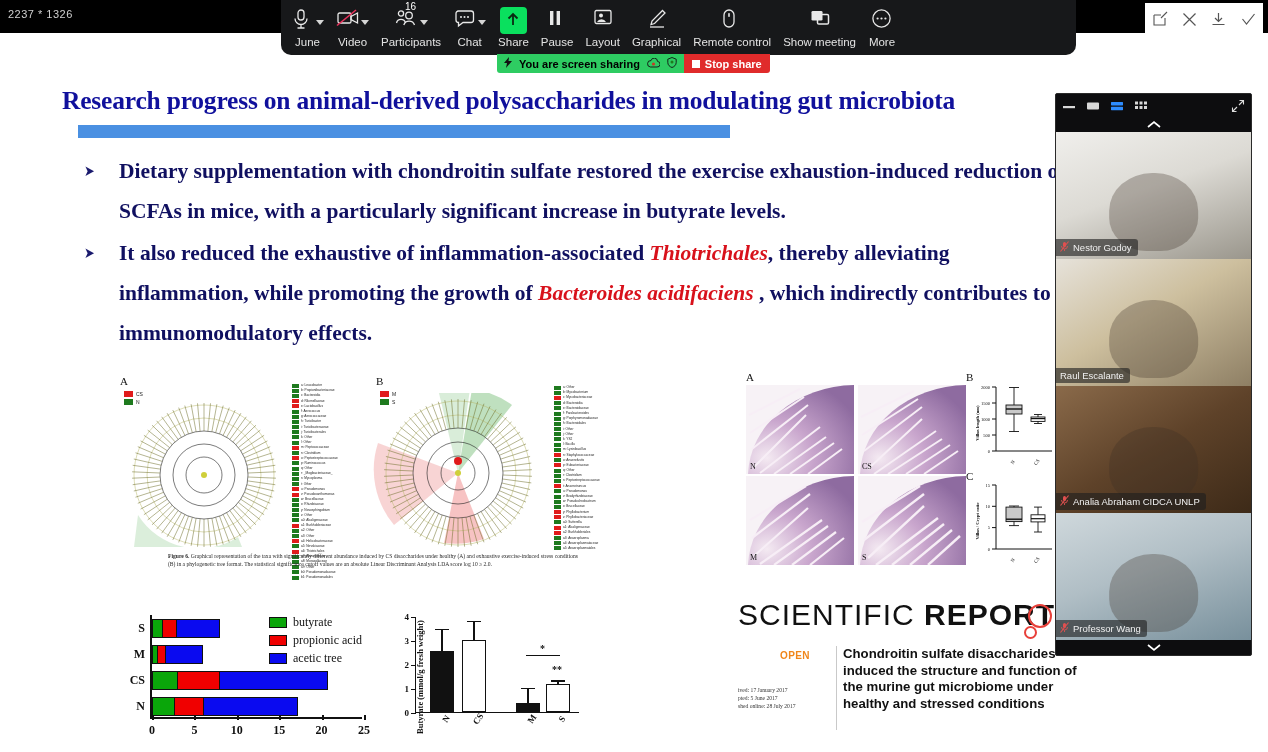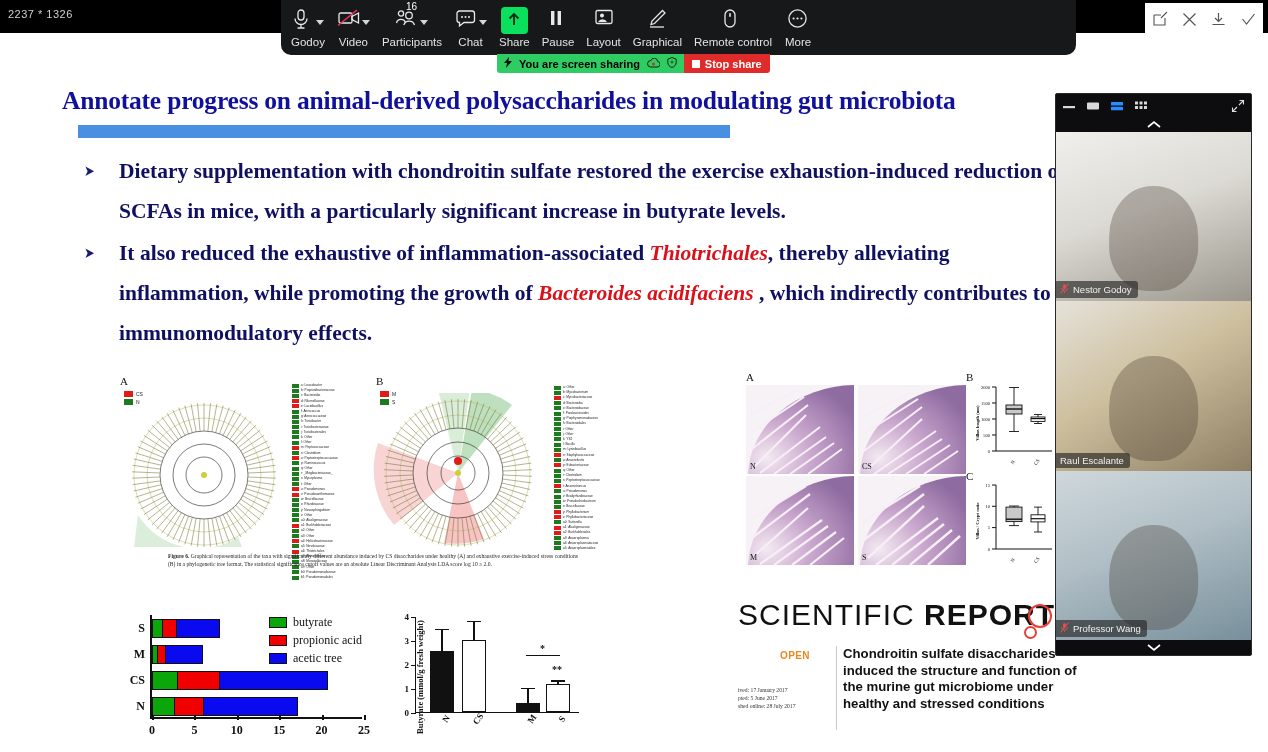--- a/index.html
+++ b/index.html
@@ -237,21 +237,21 @@
     border-radius: 0 3px 3px 0; white-space: nowrap;
     font-family: "Liberation Sans", sans-serif;
   }
   .mic-off { flex:none; }
 </style>
 </head>
 <body>
 
 <div class="slide">
 
-  <div class="slide-title">Annotate progress on animal-derived polysaccharides in modulating gut microbiota</div>
+  <div class="slide-title">Research progress on animal-derived polysaccharides in modulating gut microbiota</div>
   <div class="title-rule"></div>
 
   <div class="bullets">
     <div class="bullet" id="b1"><span>Dietary supplementation with chondroitin sulfate restored the exercise exhaustion-induced reduction of SCFAs in mice, with a particularly significant increase in butyrate levels.</span></div>
     <div class="bullet" id="b2"><span>It also reduced the exhaustive of inflammation-associated </span><em>Thiotrichales</em><span>, thereby alleviating inflammation, while promoting the growth of </span><em>Bacteroides acidifaciens</em><span> , which indirectly contributes to immunomodulatory effects.</span></div>
   </div>
 
   <div class="clado-wrap" style="left:114px; top:342px; width:250px; height:175px;">
     <div class="clado-letter" style="left:6px; top:0px;">A</div>
     <div class="clado-key" style="left:10px; top:16px;" id="keyA">
@@ -1005,21 +1005,21 @@
     <div class="tb-item">
       <div class="tb-icon-row">
         <span class="tb-ico">
           <svg width="20" height="22" viewBox="0 0 20 22">
             <rect x="7" y="2" width="6" height="10" rx="3" fill="none" stroke="#e8e8e8" stroke-width="1.3"></rect>
             <path d="M4 10.5 A6 6 0 0 0 16 10.5 M10 16.5 V20 M6.5 20 H13.5" fill="none" stroke="#e8e8e8" stroke-width="1.3"></path>
           </svg>
         </span>
         <span class="tb-caret"></span>
       </div>
-      <div class="tb-label">Godoy</div>
+      <div class="tb-label">June</div>
     </div>
     <div class="tb-item">
       <div class="tb-icon-row">
         <span class="tb-ico">
           <svg width="24" height="20" viewBox="0 0 24 20">
             <rect x="2" y="5" width="13" height="10" rx="1.6" fill="none" stroke="#e8e8e8" stroke-width="1.3"></rect>
             <path d="M15 8.5 L21.5 5 V15 L15 11.5 Z" fill="none" stroke="#e8e8e8" stroke-width="1.3"></path>
             <path d="M1 17.5 L20 2" stroke="#e8325c" stroke-width="1.6"></path>
           </svg>
         </span>
@@ -1105,20 +1105,31 @@
     <div class="tb-item">
       <div class="tb-icon-row">
         <span class="tb-ico">
           <svg width="16" height="21" viewBox="0 0 16 21">
             <rect x="3" y="2" width="10" height="17" rx="5" fill="none" stroke="#e8e8e8" stroke-width="1.3"></rect>
             <rect x="7.2" y="5" width="1.6" height="4" rx="0.8" fill="#e8e8e8"></rect>
           </svg>
         </span>
       </div>
       <div class="tb-label">Remote control</div>
+    </div>
+    <div class="tb-item">
+      <div class="tb-icon-row">
+        <span class="tb-ico">
+          <svg width="22" height="19" viewBox="0 0 22 19">
+            <rect x="2.5" y="3" width="11" height="9.5" rx="1.3" fill="#e8e8e8"></rect>
+            <rect x="8.5" y="6.5" width="11" height="9.5" rx="1.3" fill="none" stroke="#e8e8e8" stroke-width="1.5"></rect>
+          </svg>
+        </span>
+      </div>
+      <div class="tb-label">Show meeting</div>
     </div>
     <div class="tb-item">
       <div class="tb-icon-row">
         <span class="tb-ico">
           <svg width="21" height="21" viewBox="0 0 21 21">
             <circle cx="10.5" cy="10.5" r="8.6" fill="none" stroke="#e8e8e8" stroke-width="1.3"></circle>
             <g fill="#e8e8e8">
               <circle cx="6.6" cy="10.5" r="1.1"></circle>
               <circle cx="10.5" cy="10.5" r="1.1"></circle>
               <circle cx="14.4" cy="10.5" r="1.1"></circle>
@@ -1236,20 +1247,31 @@
             </svg></span>
           <span>Nestor Godoy</span>
         </div>
       </div>
       <div class="tile" style="background: linear-gradient(150deg, rgb(230, 226, 218) 0%, rgb(205, 191, 158) 45%, rgb(142, 127, 100) 100%);">
         <div style="position: absolute; left: 50%; bottom: 6%; transform: translateX(-50%); width: 46%; height: 62%; border-radius: 48% 48% 42% 42%; background: rgba(60, 45, 35, 0.3);"></div>
         <div class="tile-name">
           <span>Raul Escalante</span>
         </div>
       </div>
+      <div class="tile" style="background: linear-gradient(150deg, rgb(138, 106, 74) 0%, rgb(94, 66, 41) 50%, rgb(61, 42, 24) 100%);">
+        <div style="position: absolute; left: 50%; bottom: 6%; transform: translateX(-50%); width: 46%; height: 62%; border-radius: 48% 48% 42% 42%; background: rgba(60, 45, 35, 0.3);"></div>
+        <div class="tile-name">
+          <span class="mic-off"><svg width="9" height="11" viewBox="0 0 9 11">
+              <rect x="3" y="1" width="3" height="5" rx="1.5" fill="#e05050"></rect>
+              <path d="M1.5 5 A3 3 0 0 0 7.5 5 M4.5 8.2 V10" stroke="#e05050" stroke-width="0.9" fill="none"></path>
+              <path d="M0.5 10.5 L8.5 0.5" stroke="#e05050" stroke-width="1.1"></path>
+            </svg></span>
+          <span>Analia Abraham CIDCA UNLP</span>
+        </div>
+      </div>
       <div class="tile" style="background: linear-gradient(160deg, rgb(207, 216, 220) 0%, rgb(176, 190, 197) 45%, rgb(120, 144, 156) 100%);">
         <div style="position: absolute; left: 50%; bottom: 6%; transform: translateX(-50%); width: 46%; height: 62%; border-radius: 48% 48% 42% 42%; background: rgba(60, 45, 35, 0.3);"></div>
         <div class="tile-name">
           <span class="mic-off"><svg width="9" height="11" viewBox="0 0 9 11">
               <rect x="3" y="1" width="3" height="5" rx="1.5" fill="#e05050"></rect>
               <path d="M1.5 5 A3 3 0 0 0 7.5 5 M4.5 8.2 V10" stroke="#e05050" stroke-width="0.9" fill="none"></path>
               <path d="M0.5 10.5 L8.5 0.5" stroke="#e05050" stroke-width="1.1"></path>
             </svg></span>
           <span>Professor Wang</span>
         </div>

